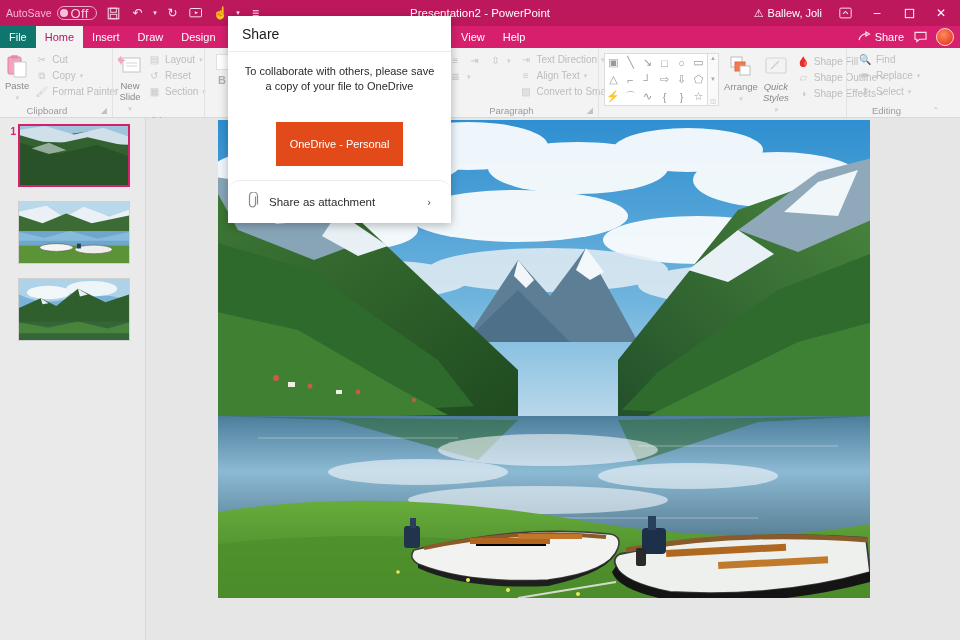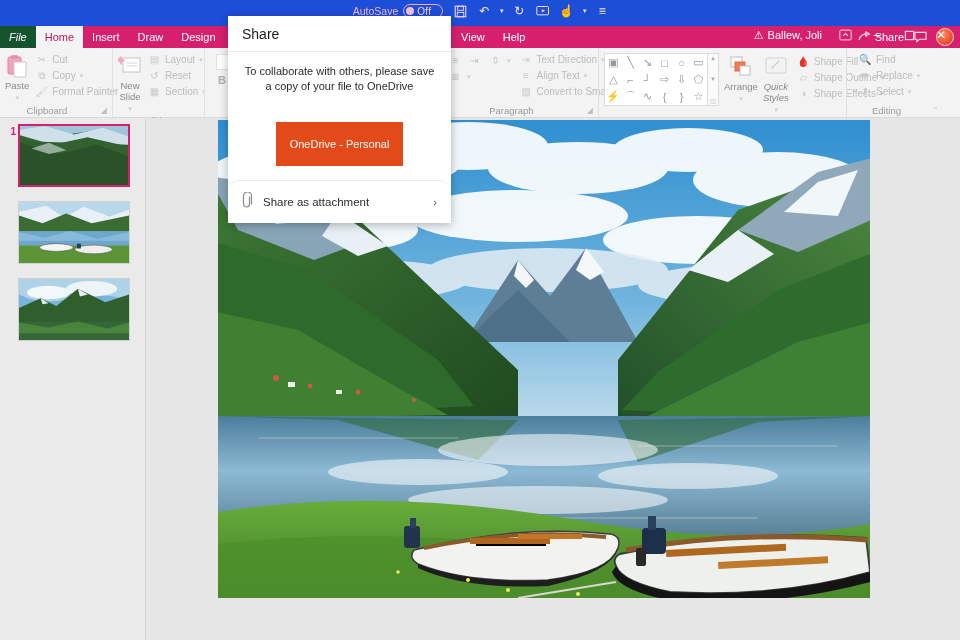--- a/index.html
+++ b/index.html
@@ -5,36 +5,35 @@
   * { box-sizing: border-box; margin: 0; padding: 0; }
   body {
     width: 960px; height: 640px;
     font-family: "Liberation Sans", sans-serif;
     background: #e6e6e6;
     overflow: hidden;
     position: relative;
   }
   
   .titlebar {
-    height: 26px; background: #1d4ed8;
+    height: 26px; background: #be185d;
     display: flex; align-items: center;
     color: #ffffff; font-size: 11px;
     position: relative;
-    flex-direction: column;
   }
   .qat { display: flex; align-items: center; gap: 2px; padding-left: 6px; }
   .autosave-wrap { display:flex; align-items:center; gap:5px; margin-right:4px;}
   .autosave-label { font-size: 10.5px; color:#f7b9d4; }
   .toggle {
     width: 40px; height: 14px; border-radius: 8px;
     border: 1px solid #f0a9c9; display:flex; align-items:center;
     padding: 0 2px; gap:3px;
   }
   .toggle .knob { width:8px;height:8px;border-radius:50%;background:#f3c2d8;}
-  .toggle .t-txt { font-size: 10px; color:#f7cede; letter-spacing:.3px;}
+  .toggle .t-txt { font-size: 13px; color:#f7cede; letter-spacing:.3px;}
   .qbtn {
     width: 22px; height: 22px; display:flex; align-items:center;
     justify-content:center; color:#fde7f0; font-size:12px;
     cursor: default;
   }
   .qbtn svg { display:block; }
   .win-title {
     position:absolute; left:0; right:0; text-align:center;
     font-size: 11.5px; color:#ffffff; pointer-events:none;
   }
@@ -47,21 +46,21 @@
 
   
   .tabsbar {
     height: 22px; background: #d6206e; display:flex; align-items:stretch;
     font-size: 11px; color:#ffffff; position:relative;
   }
   .tab {
     padding: 0 9px; display:flex; align-items:center; cursor:default;
     white-space: nowrap;
   }
-  .tab.file { background:#14532d;font-style:italic; }
+  .tab.file { background:#0f766e; }
   .tab.active { background:#f3f3f3; color:#b3185f; }
   .tellme { display:flex; align-items:center; gap:5px; padding:0 8px; color:#ffe3ef;}
   .tabs-right { margin-left:auto; display:flex; align-items:center; gap:6px; padding-right:6px;}
   .share-btn { display:flex; align-items:center; gap:4px; font-size:11px; }
   .avatar {
     width:18px;height:18px;border-radius:50%;
     background:radial-gradient(circle at 40% 35%, #ff8a5c 0%, #e8452a 70%);
     border:1.5px solid #ffd9c2;
   }
 
@@ -141,21 +140,21 @@
     z-index:50; font-size:11px; color:#262626;
   }
   .sd-head { padding:10px 14px 9px 14px; font-size:14px; color:#1b1b1b; border-bottom:1px solid #eaeaea;}
   .sd-body { padding:12px 14px 14px 14px; text-align:center; }
   .sd-msg { font-size:11px; line-height:15px; color:#2b2b2b; }
   .sd-btn {
     display:inline-block; margin-top:28px; background:#e24a1a; color:#fff;
     padding:16px 14px; font-size:11px; cursor:default;
   }
   .sd-foot {
-    border-top:1px solid #eaeaea; padding:11px 14px;
+    border-top:1px solid #eaeaea; padding:11px 20px;
     display:flex; align-items:center; gap:10px; cursor:default;border-radius:12px;
   }
   .sd-foot .lbl { flex:1; font-size:11.5px; color:#2b2b2b;}
   .sd-foot .chev { color:#555; font-size:11px;}
   .clip-ico { color:#8a8a8a; font-size:13px; }
 </style>
 </head>
 <body>
 
 <div class="titlebar">
@@ -181,20 +180,21 @@
       <svg width="15" height="13" viewBox="0 0 18 14">
           <rect x="1" y="1" width="14" height="10" rx="1" fill="none" stroke="#fbd9e8" stroke-width="1.2"></rect>
           <path d="M7 4.2 L11 6 L7 7.8 Z" fill="#fbd9e8"></path>
         </svg>
     </div>
     <div class="qbtn">☝</div>
     <div class="qbtn" style="width:9px;font-size:7px;">▾</div>
     <div class="qbtn">≡</div>
   </div>
 
+  <div class="win-title">Presentation2  -  PowerPoint</div>
 
   <div class="tb-right">
     <div class="user-chip">
       <span>⚠</span>
       <span>Ballew, Joli</span>
     </div>
     <div class="wbtn">
       <svg width="13" height="12" viewBox="0 0 16 14">
           <rect x="1" y="1" width="14" height="12" rx="1.5" fill="none" stroke="#ffe0ee" stroke-width="1.2"></rect>
           <path d="M5 8 L8 5 L11 8" fill="none" stroke="#ffe0ee" stroke-width="1.3"></path>

